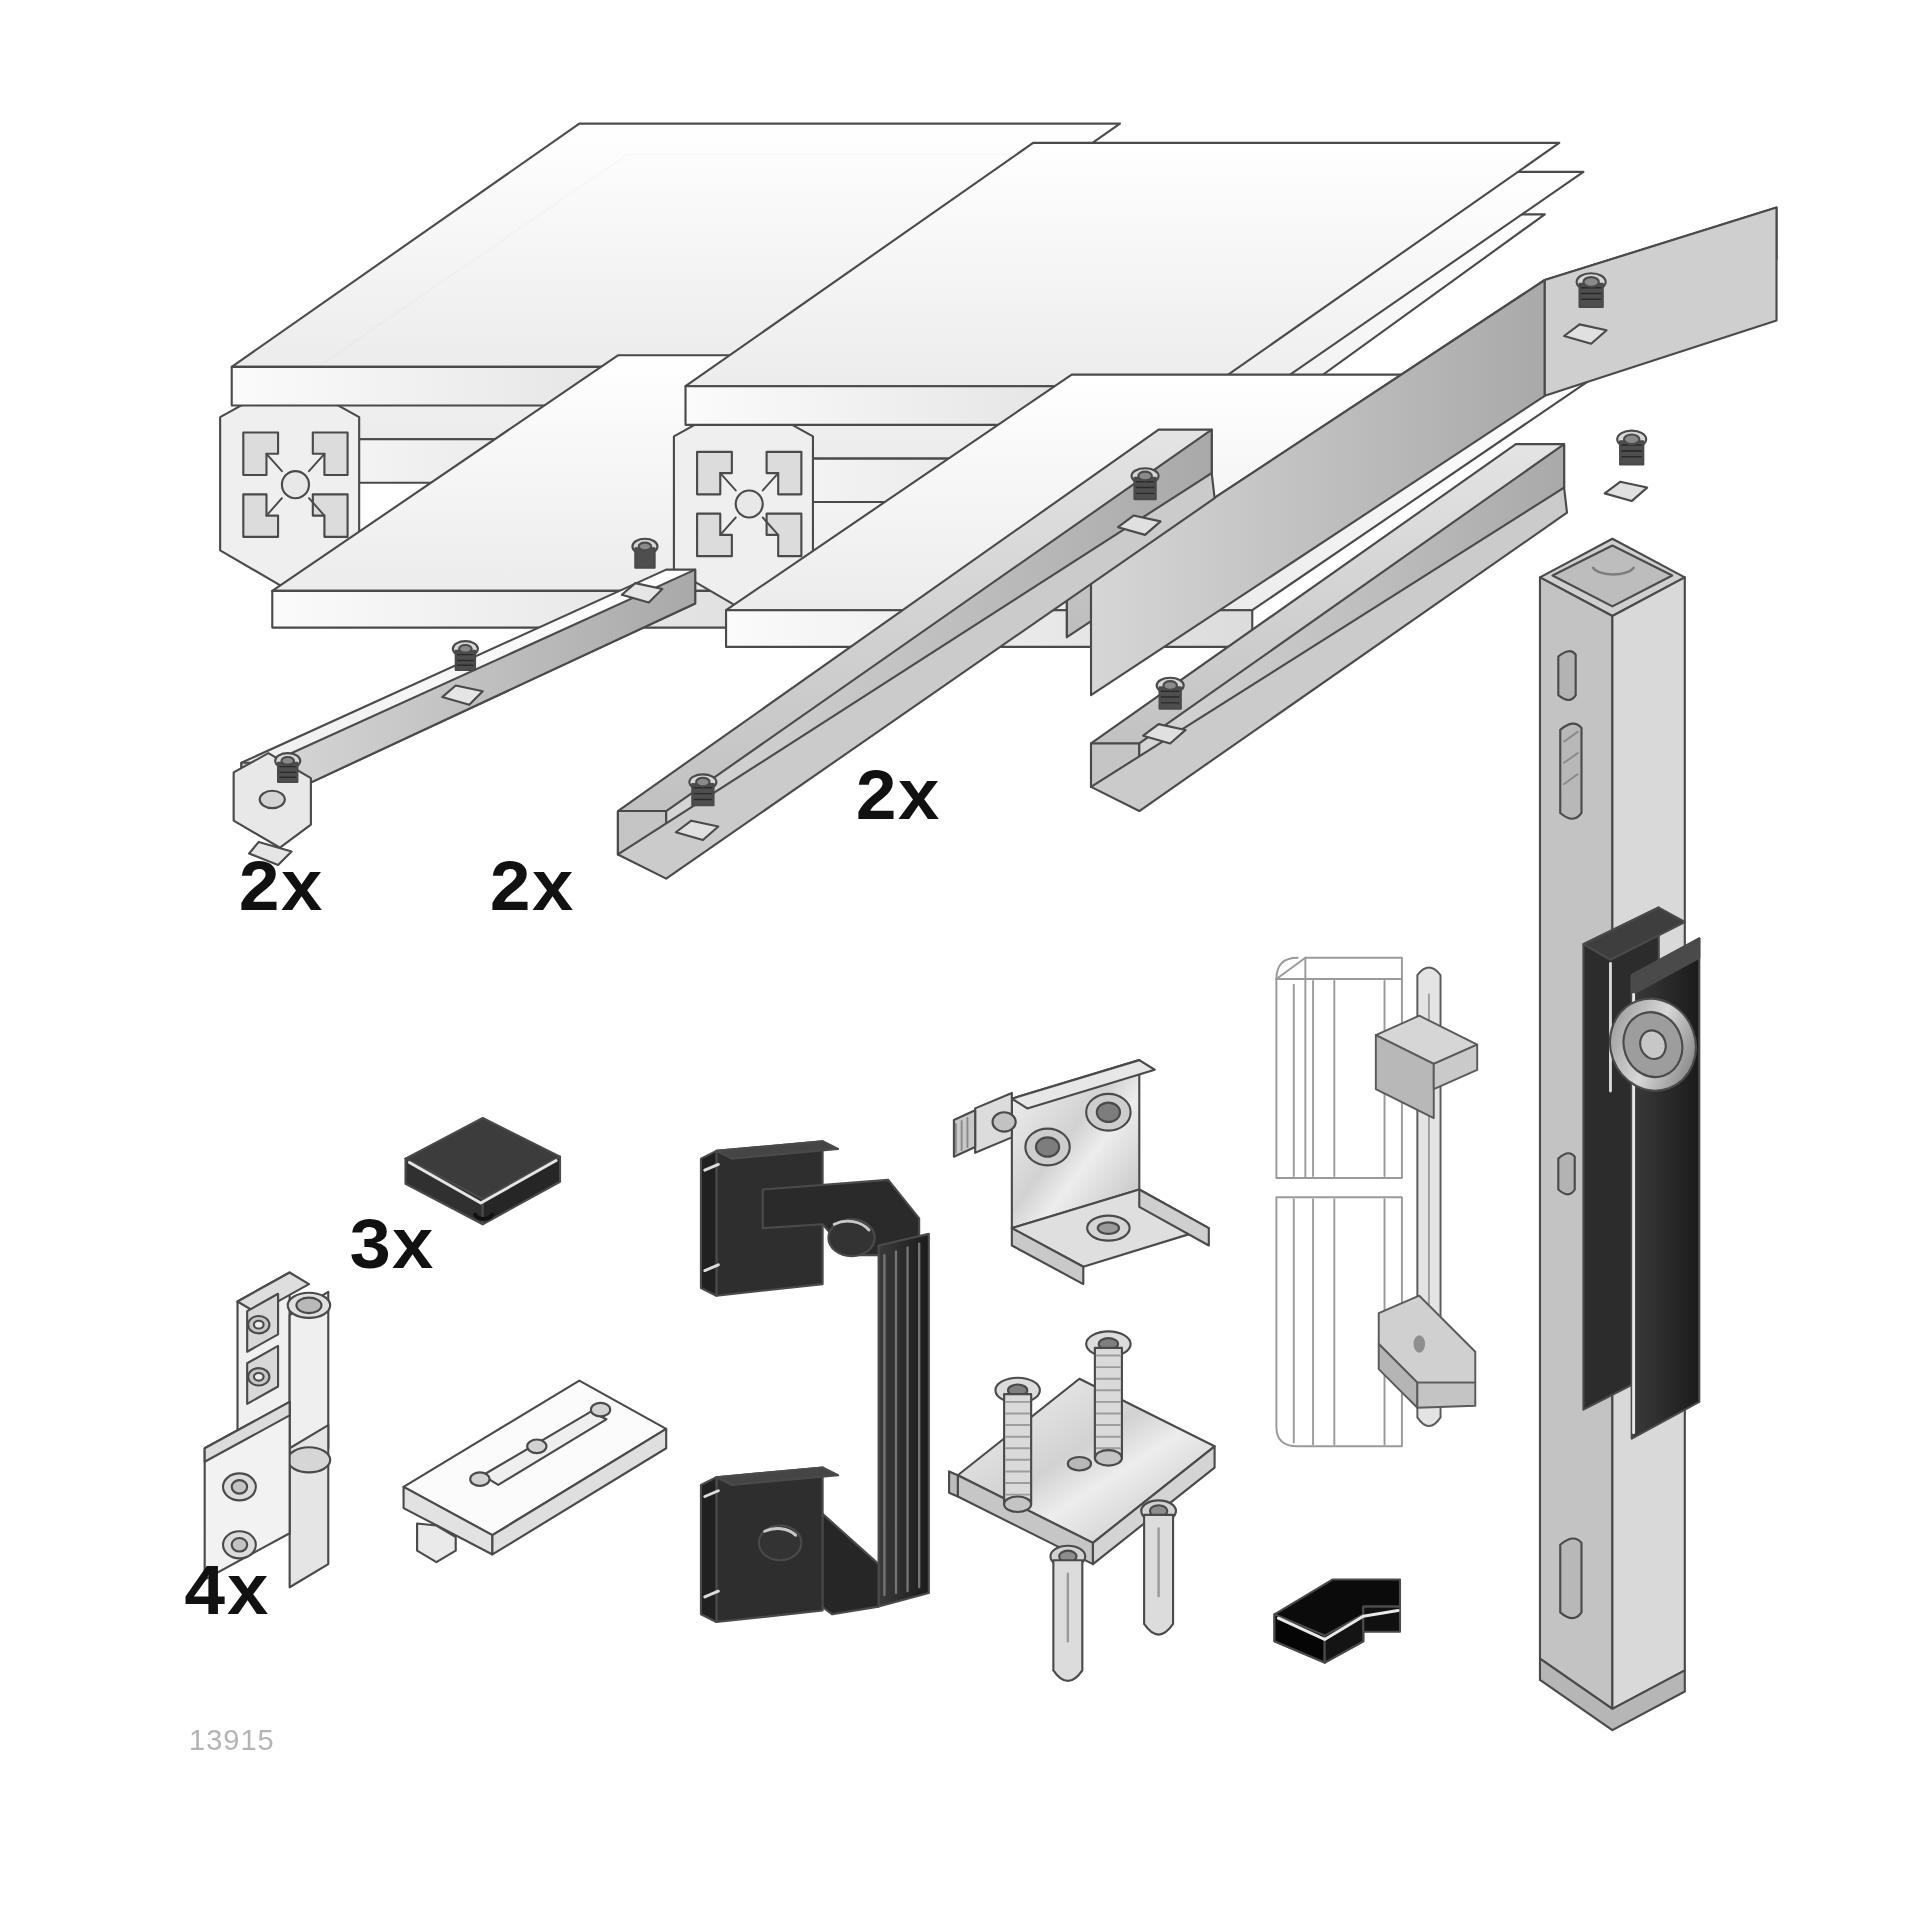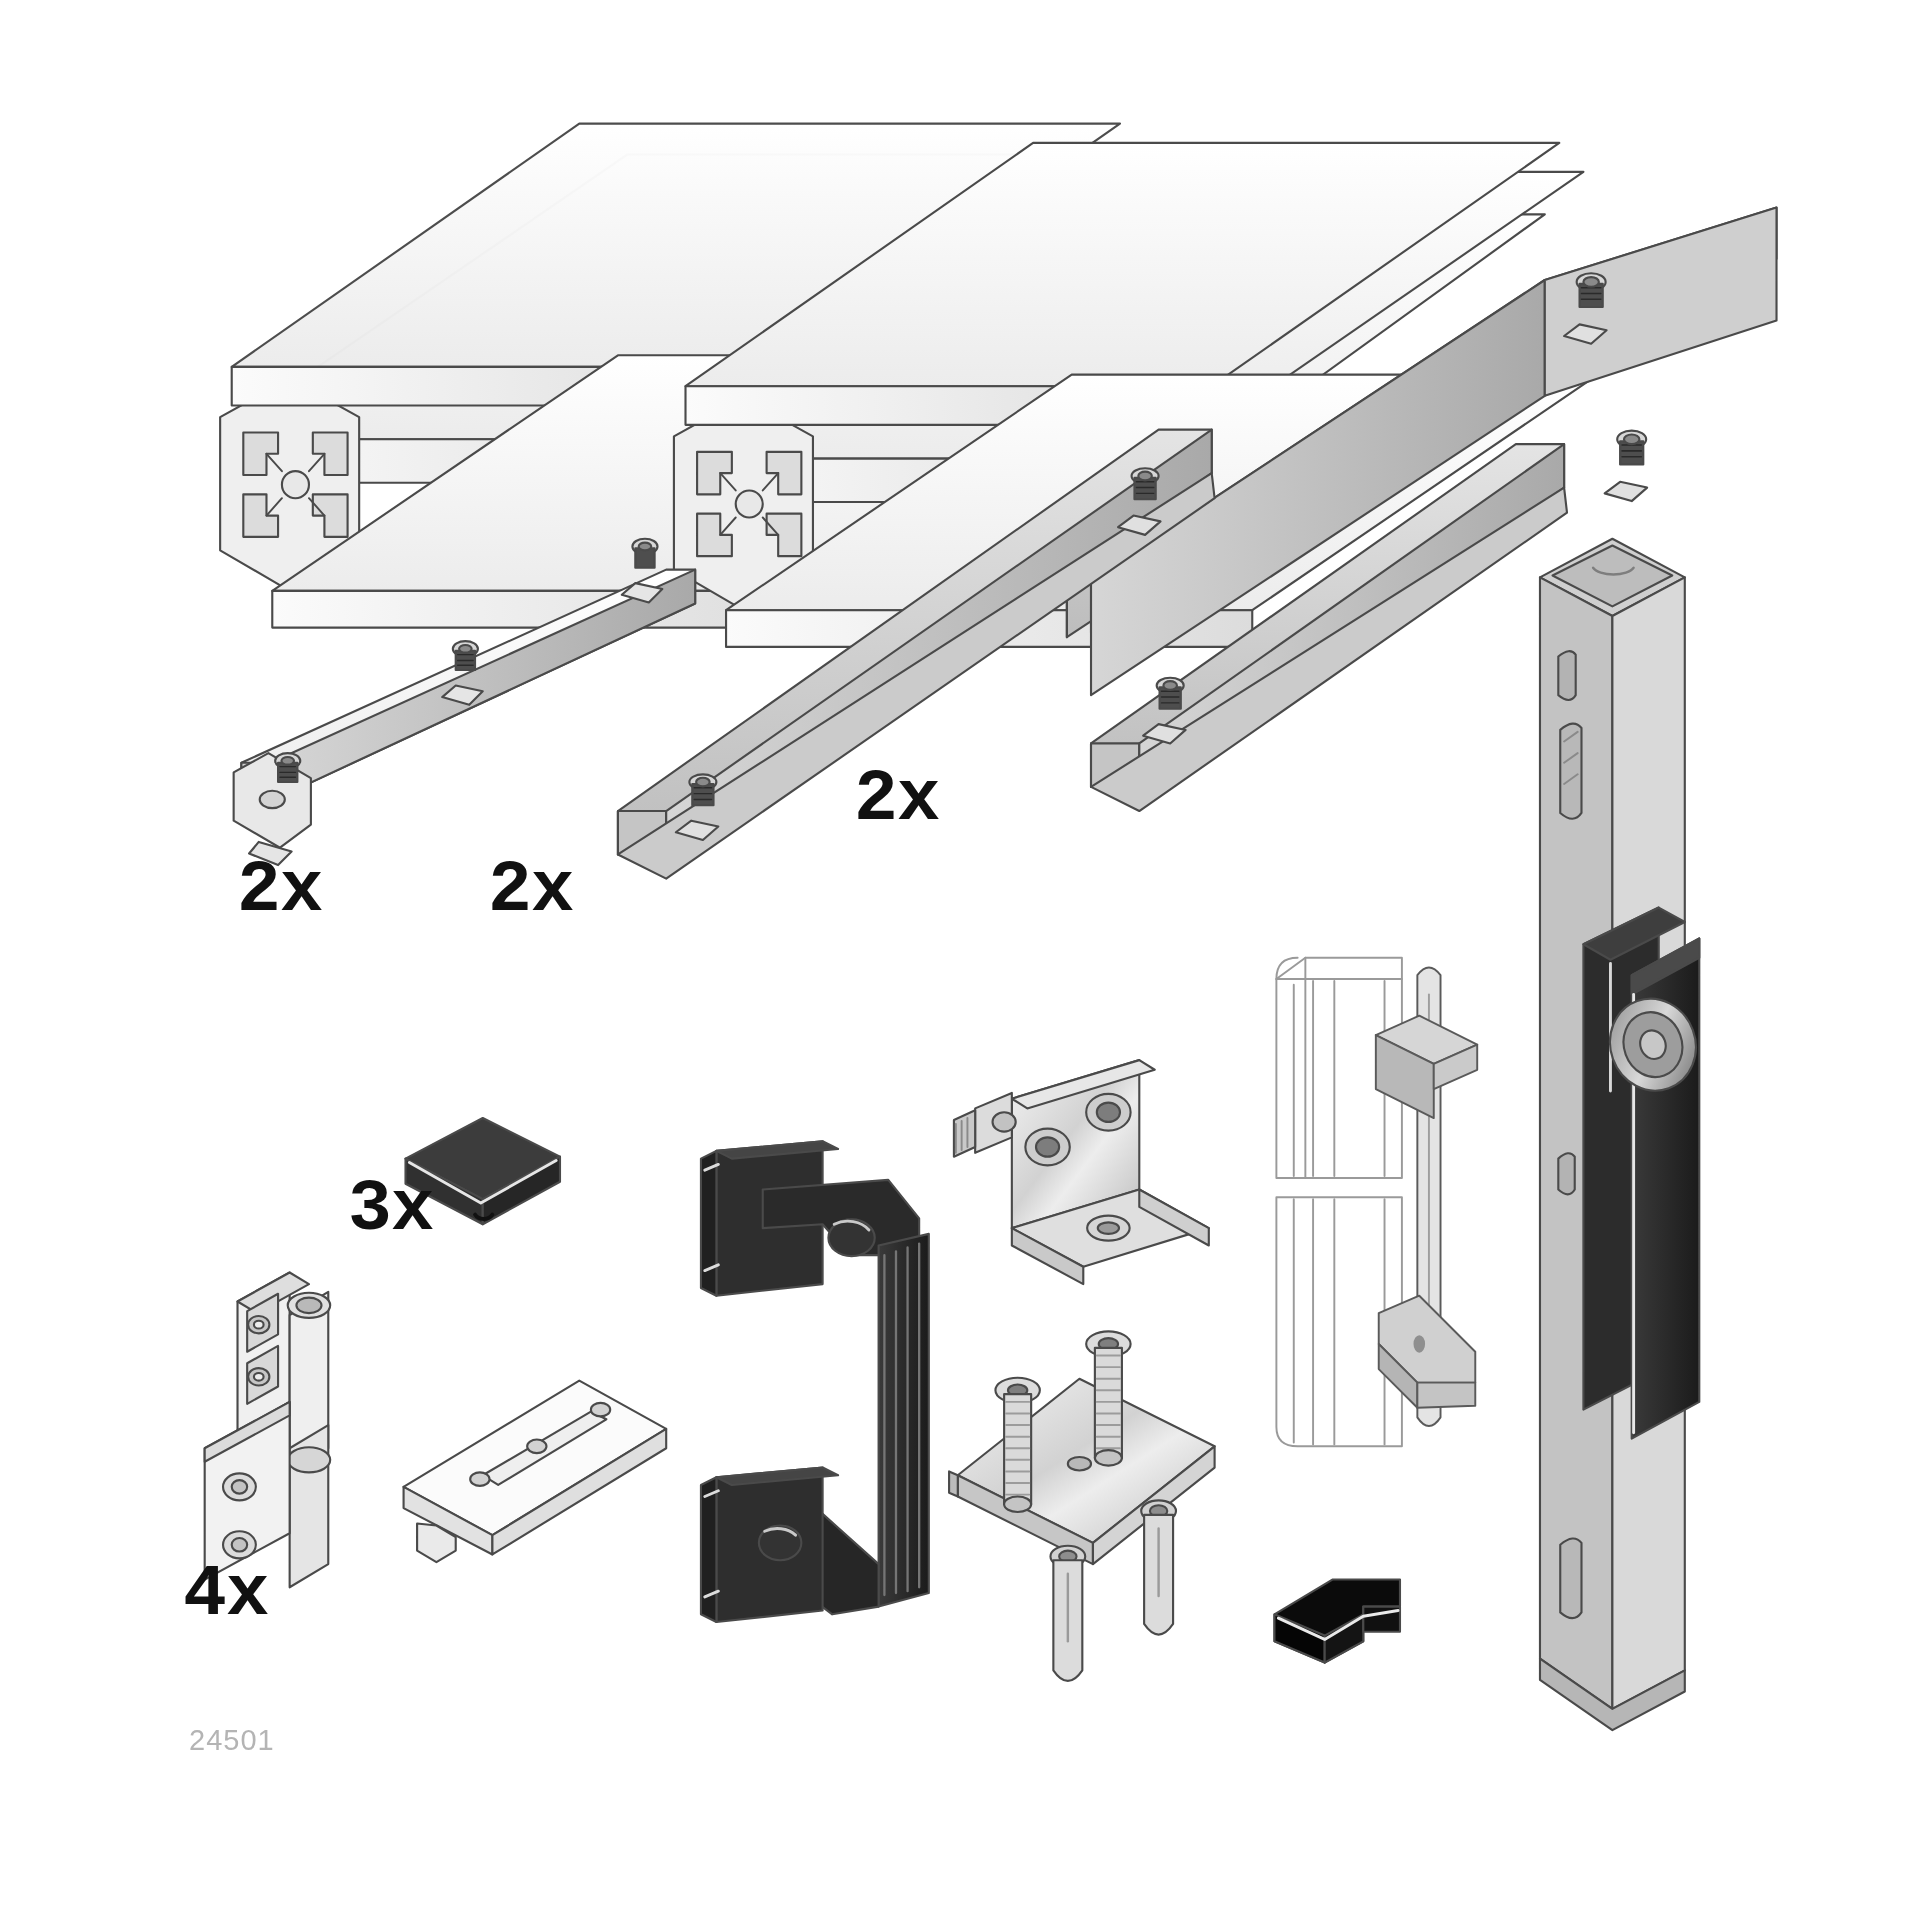--- a/index.html
+++ b/index.html
@@ -410,20 +410,20 @@
 
     </g>
   </svg>
 
   <div class="qty" style="left:237px;top:854px;">2x</div>
 
   <div class="qty" style="left:488px;top:854px;">2x</div>
 
   <div class="qty" style="left:854px;top:763px;">2x</div>
 
-  <div class="qty" style="left:348px;top:1173px;text-align:center;">3x</div>
+  <div class="qty" style="left:348px;top:1212px;text-align:center;">3x</div>
 
   <div class="qty" style="left:183px;top:1558px;">4x</div>
 
-  <div class="partno" style="left:189px;top:1724px;">24501</div>
+  <div class="partno" style="left:189px;top:1724px;">13915</div>
 
 </div>
 
 
 </body></html>

